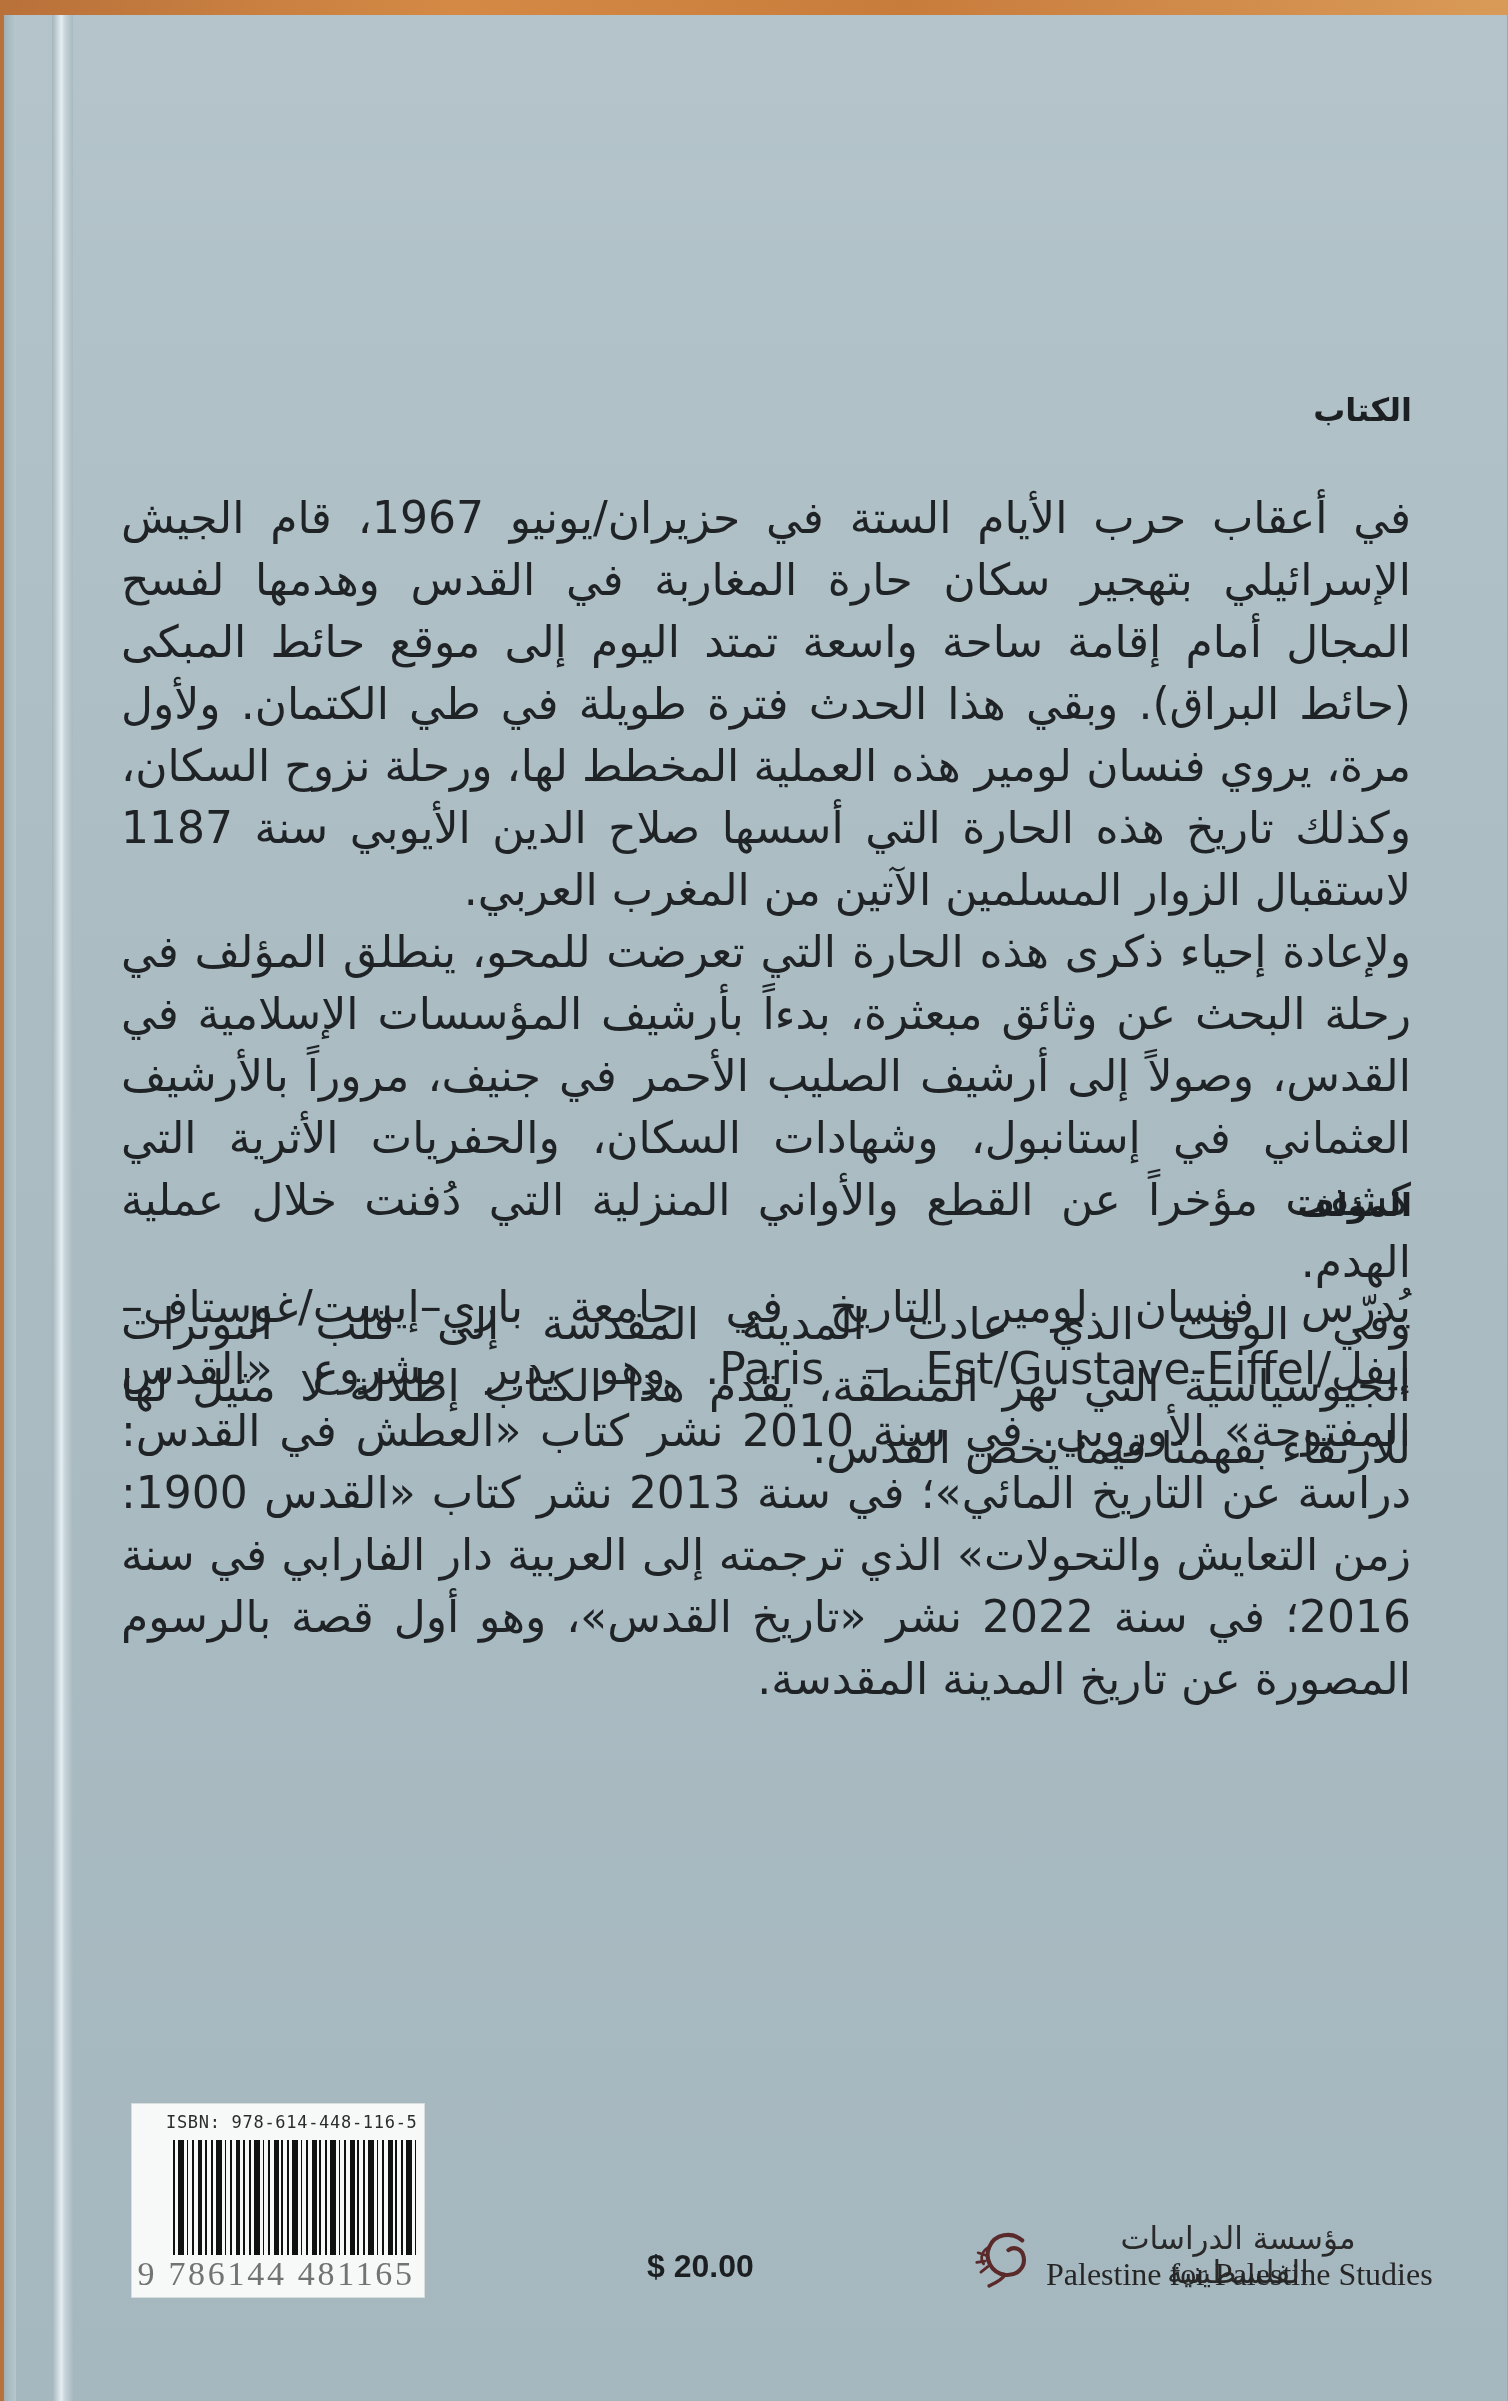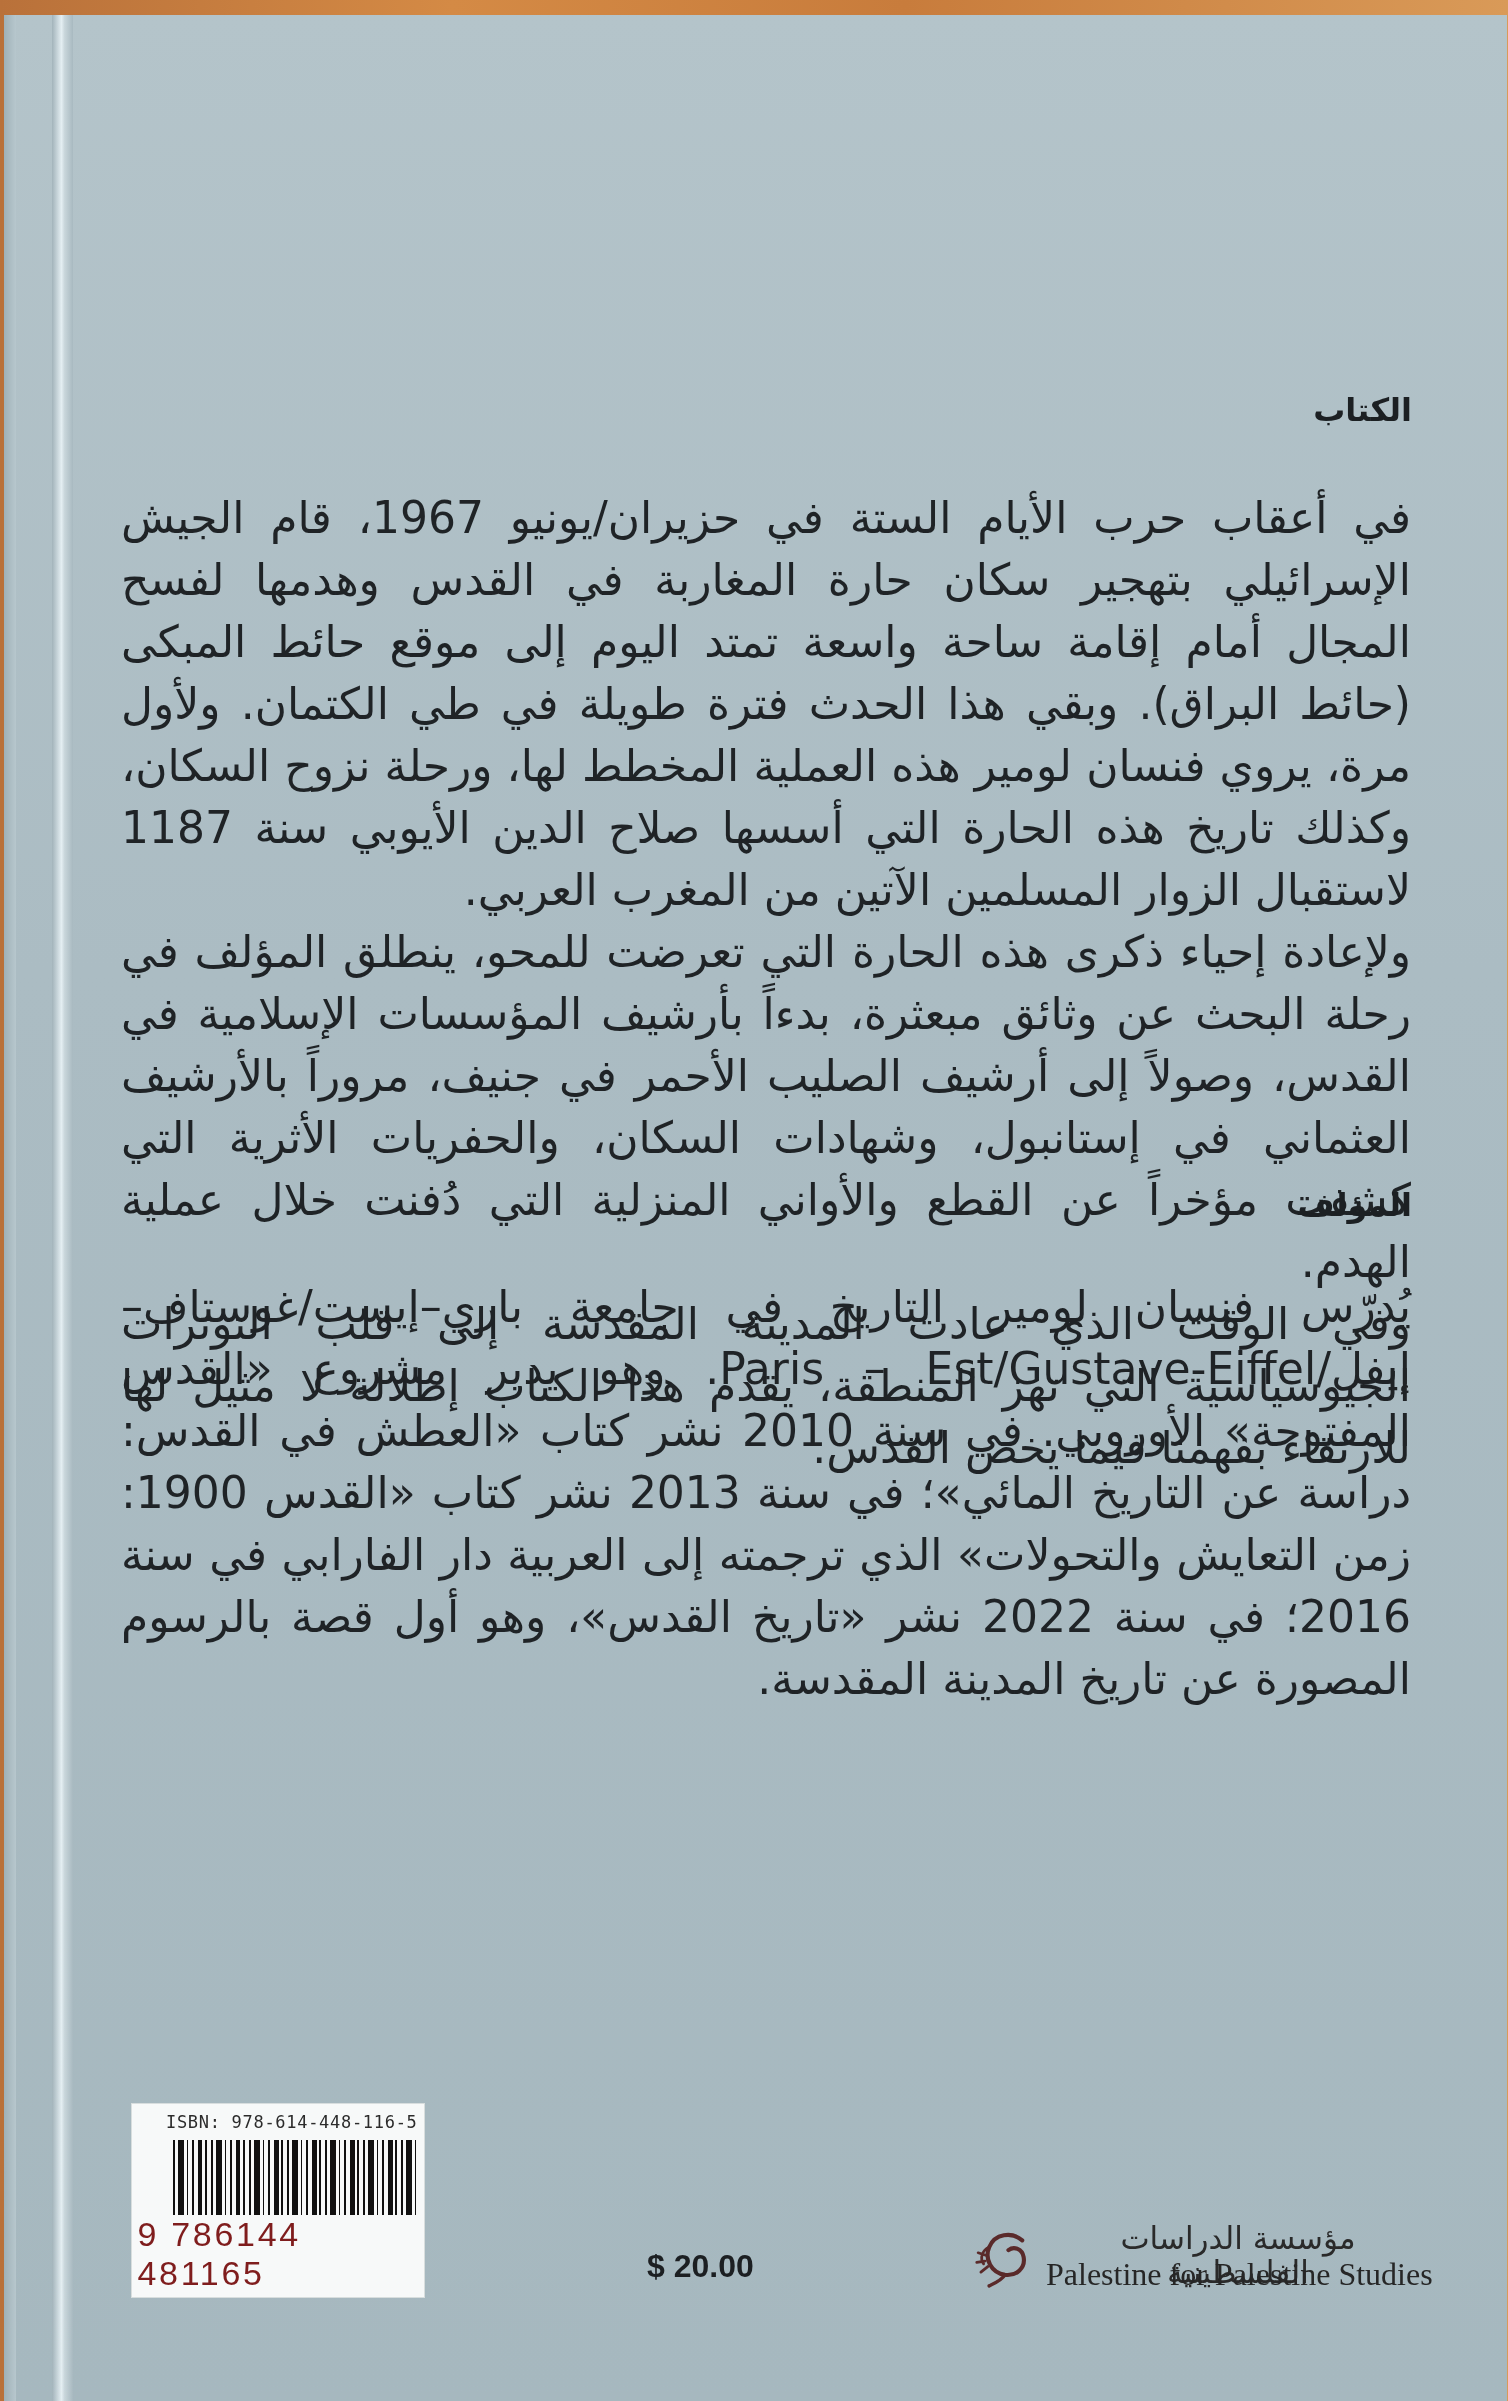--- a/index.html
+++ b/index.html
@@ -42,21 +42,21 @@
   }
   .bars {
     position: absolute; left: 41px; top: 36px; width: 244px; height: 130px;
     background: repeating-linear-gradient(90deg,
       #111 0 2.1px, transparent 2.1px 4.8px, #111 4.8px 11px, transparent 11px 13.7px,
       #111 13.7px 15px, transparent 15px 19px, #111 19px 20.6px, transparent 20.6px 25.4px,
       #111 25.4px 29.5px, transparent 29.5px 32px, #111 32px 34px, transparent 34px 38px);
   }
   .barcode-digits {
     position: absolute; left: 5.5px; bottom: 4.1px; width: 281px;
-    font-family: Liberation Sans, sans-serif; font-size: 34px; color: #7f1d1d;
+    font-family: Liberation Serif, serif; font-size: 34px; color: #737373;
     letter-spacing: 2.7px; background: #f7f9f9;
   }
   .price {
     position: absolute; left: 643px; top: 2233px;
     font-family: "Liberation Sans", sans-serif; font-weight: bold; font-size: 32px; color: #1c1f22;
   }
   .publisher {
     position: absolute; left: 967px; top: 2206px; width: 473px; height: 75px;
   }
   .pub-logo {

